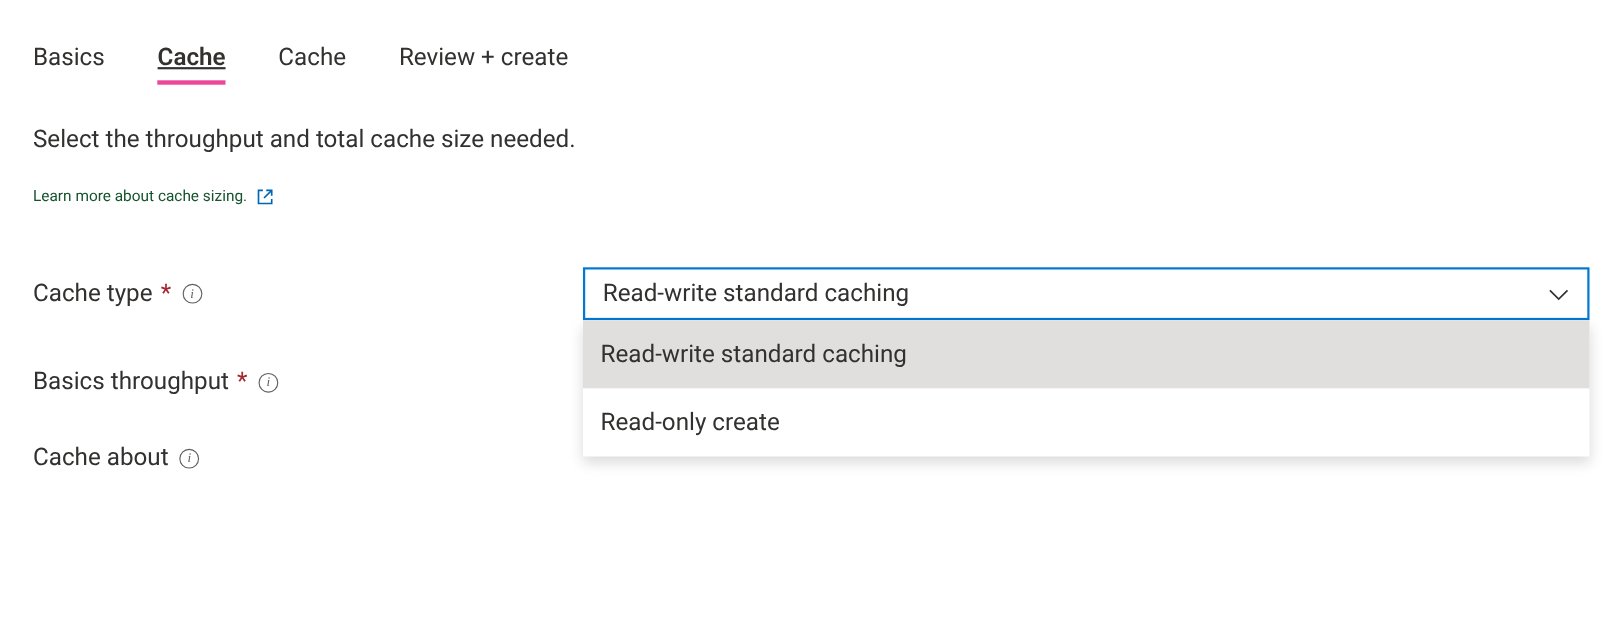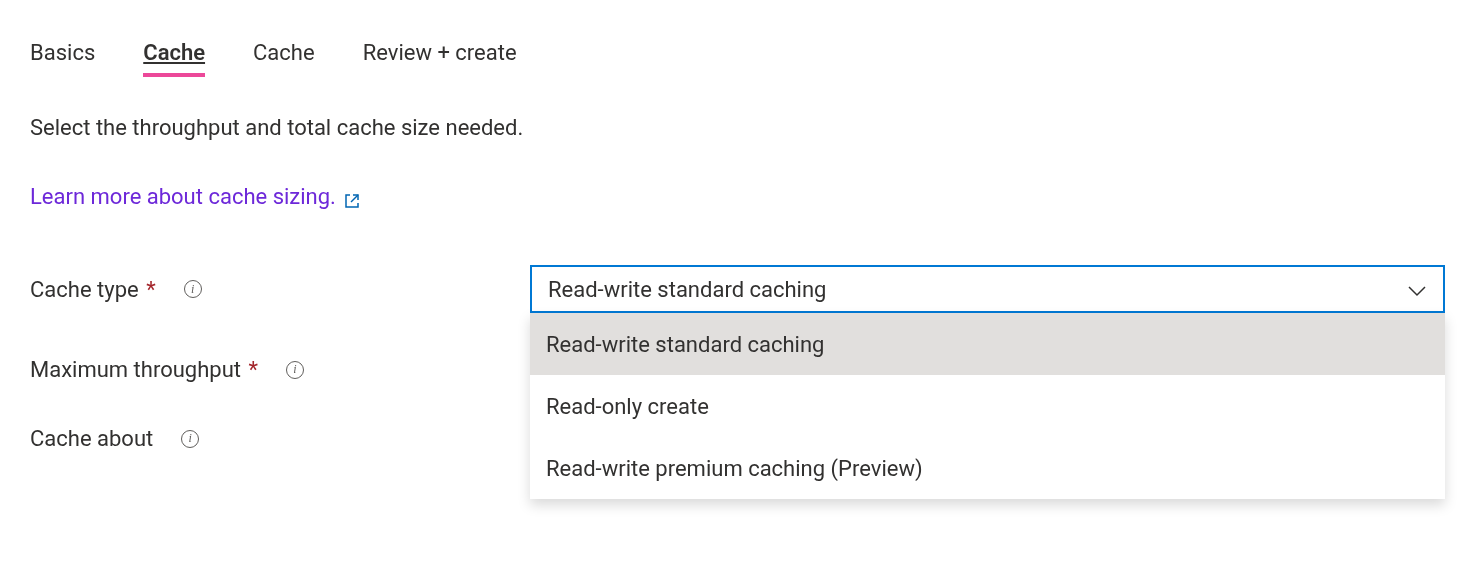--- a/index.html
+++ b/index.html
@@ -29,25 +29,25 @@
       border-bottom: 4px solid transparent;
     }
     .tab.active {
       font-weight: 600;
       border-bottom: 4px solid #ec4899;
       text-decoration: underline;
     }
     .description {
       font-size: 22px;
       color: #323130;
-      margin-bottom: 44px;
+      margin-bottom: 24px;
     }
     .learn-more {
-      color: #6d28d9;
-      font-size: 22px;
+      color: #14532d;
+      font-size: 14px;
       text-decoration: none;
       display: inline-flex;
       align-items: center;
       gap: 8px;
       margin-bottom: 56px;
     }
     .external-icon {
       width: 16px;
       height: 16px;
       display: inline-block;
@@ -57,21 +57,21 @@
       align-items: center;
       margin-bottom: 44px;
       position: relative;
     }
     .form-label {
       width: 500px;
       font-size: 22px;
       color: #323130;
       display: flex;
       align-items: center;
-      gap: 28px;
+      gap: 10px;
     }
     .required-asterisk {
       color: #a4262c;
       margin-left: 2px;
     }
     .info-icon {
       width: 18px;
       height: 18px;
       border: 1.5px solid #605e5c;
       border-radius: 50%;
@@ -166,29 +166,28 @@
       <span>Read-write standard caching</span>
       <span>
         <svg class="chevron-down" viewBox="0 0 20 12" fill="none" stroke="#323130" stroke-width="1.5">
           <path d="M2 2 L10 10 L18 2"></path>
         </svg>
       </span>
     </div>
     <div class="dropdown-list">
       <div class="dropdown-option selected">Read-write standard caching</div>
       <div class="dropdown-option">Read-only create</div>
-      <div class="dropdown-option">Read-write premium caching (Preview)</div>
     </div>
   </div>
 </div>
 
 <div class="form-row">
   <div class="form-label">
     <span>
-      <span>Maximum throughput</span>
+      <span>Basics throughput</span>
       <span class="required-asterisk">*</span>
     </span>
     <span class="info-icon">i</span>
   </div>
 </div>
 
 <div class="form-row">
   <div class="form-label">
     <span>Cache about</span>
     <span class="info-icon">i</span>

